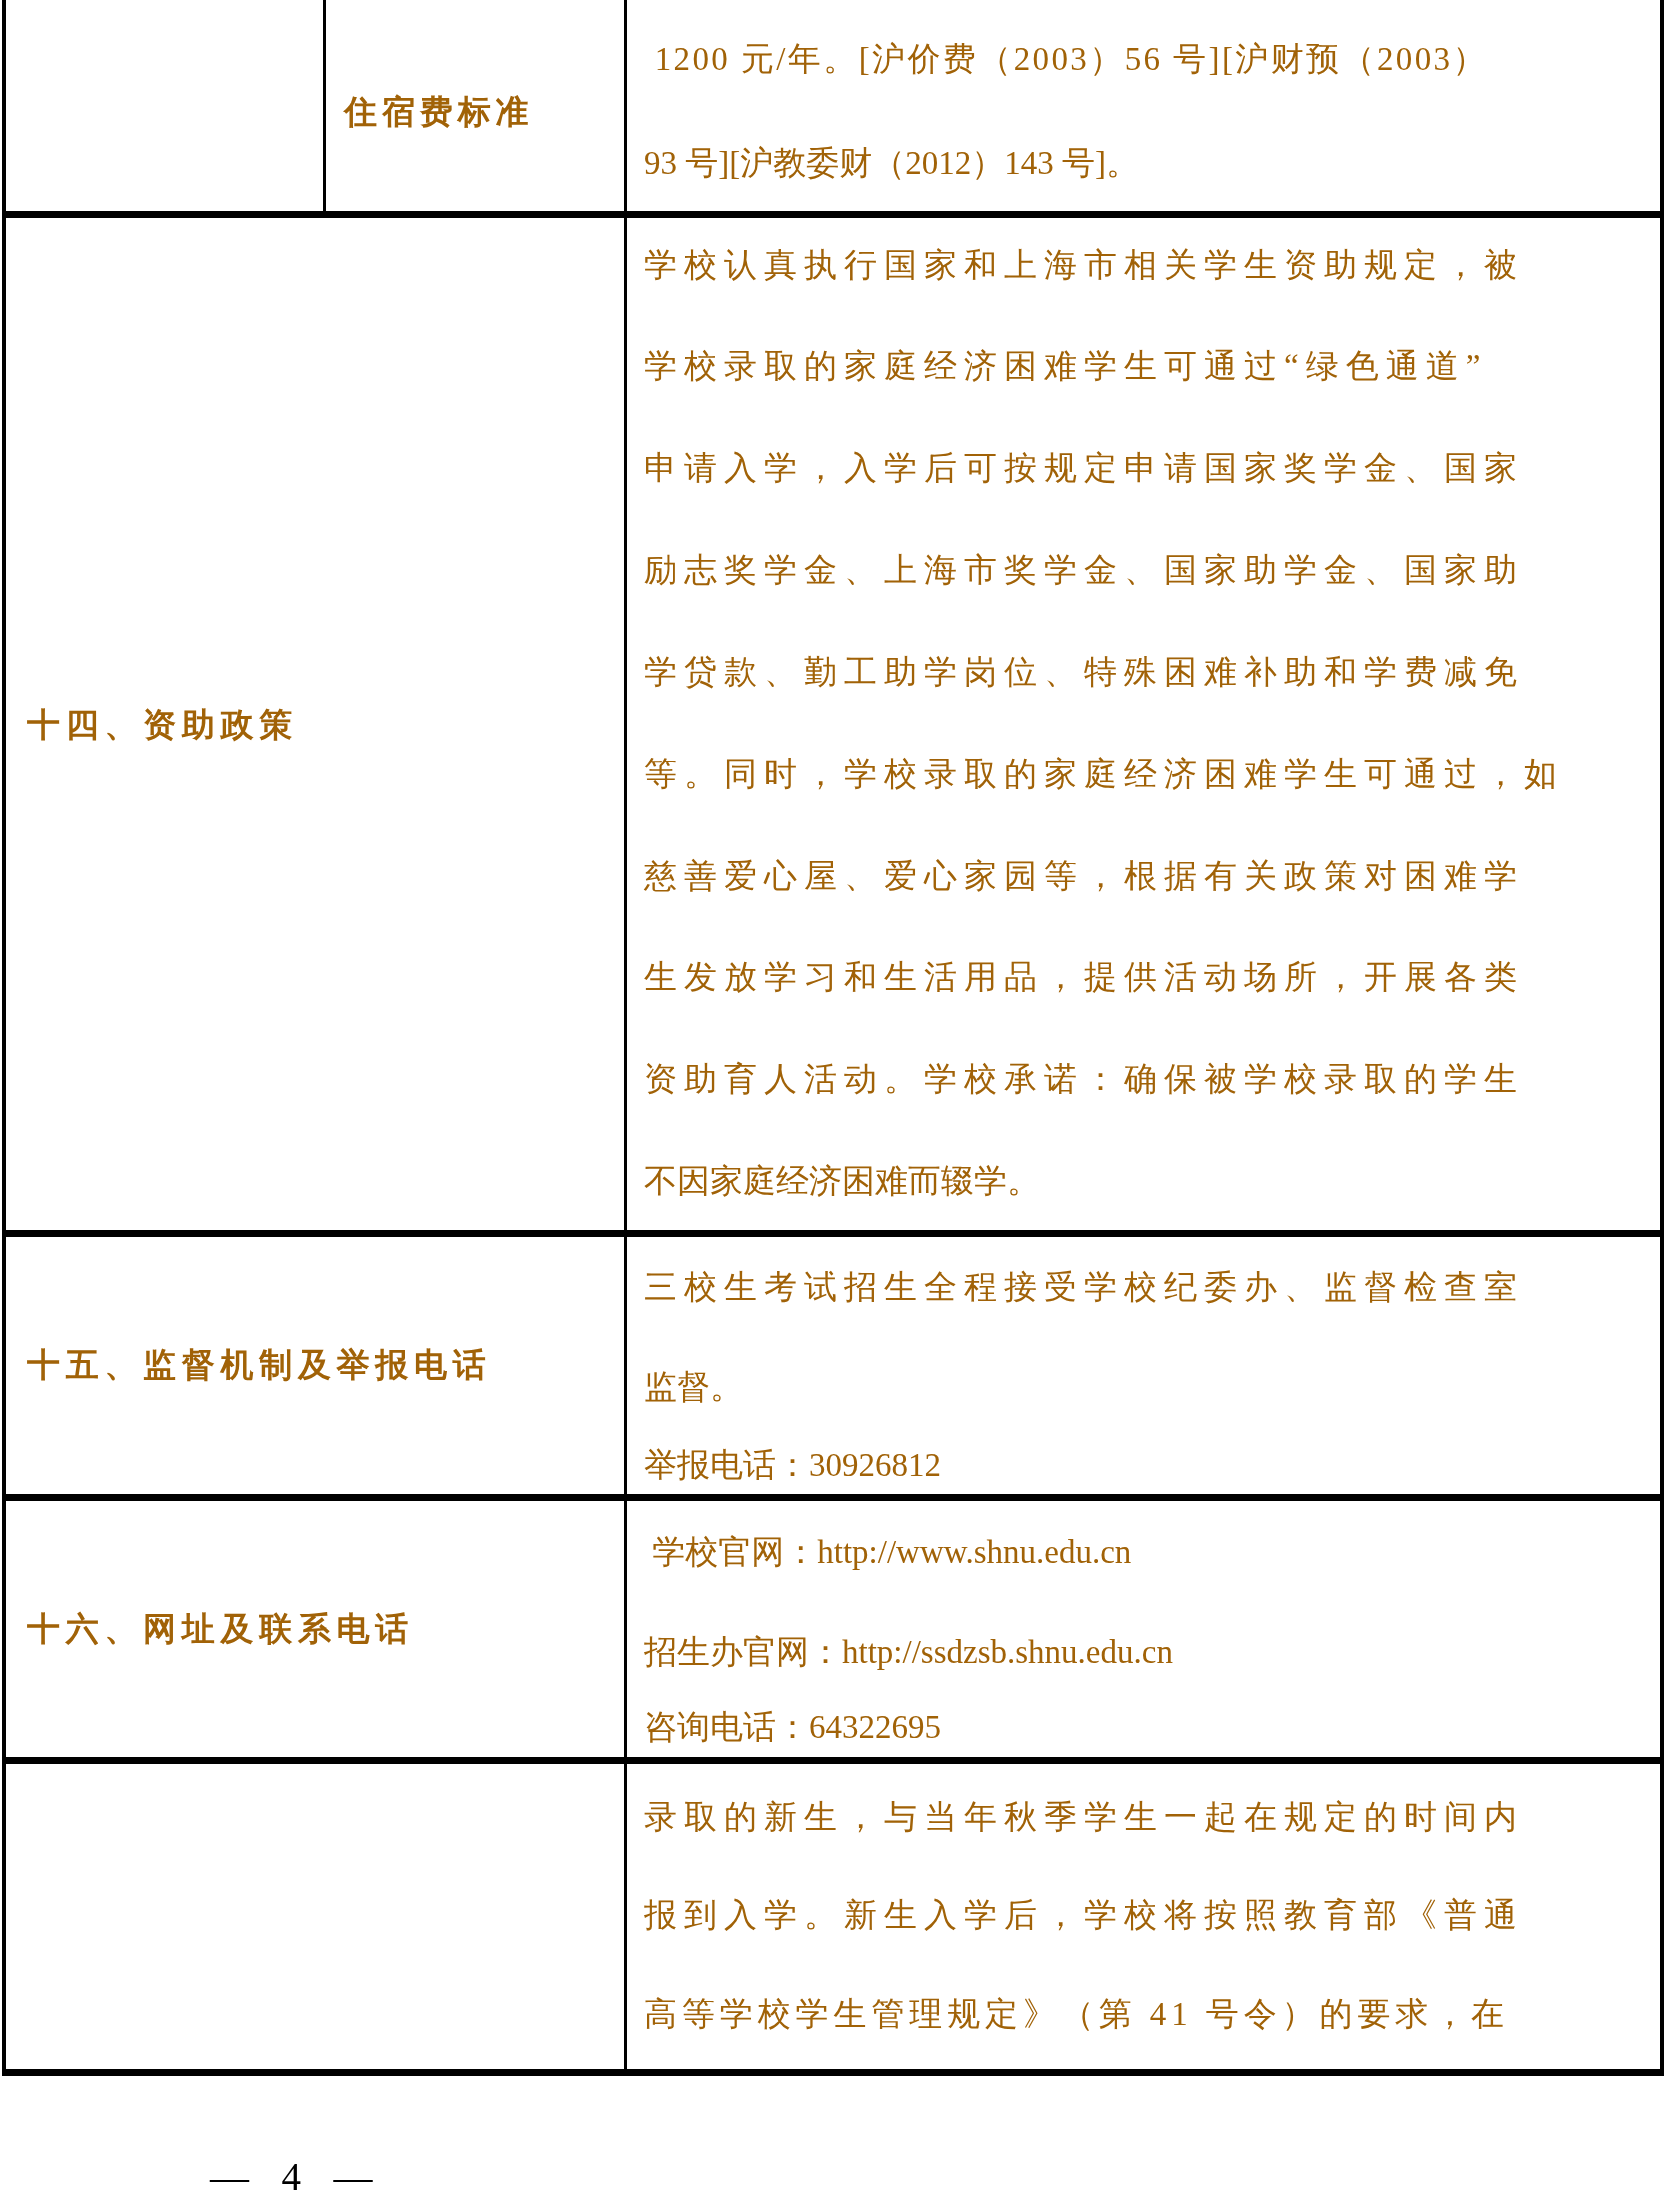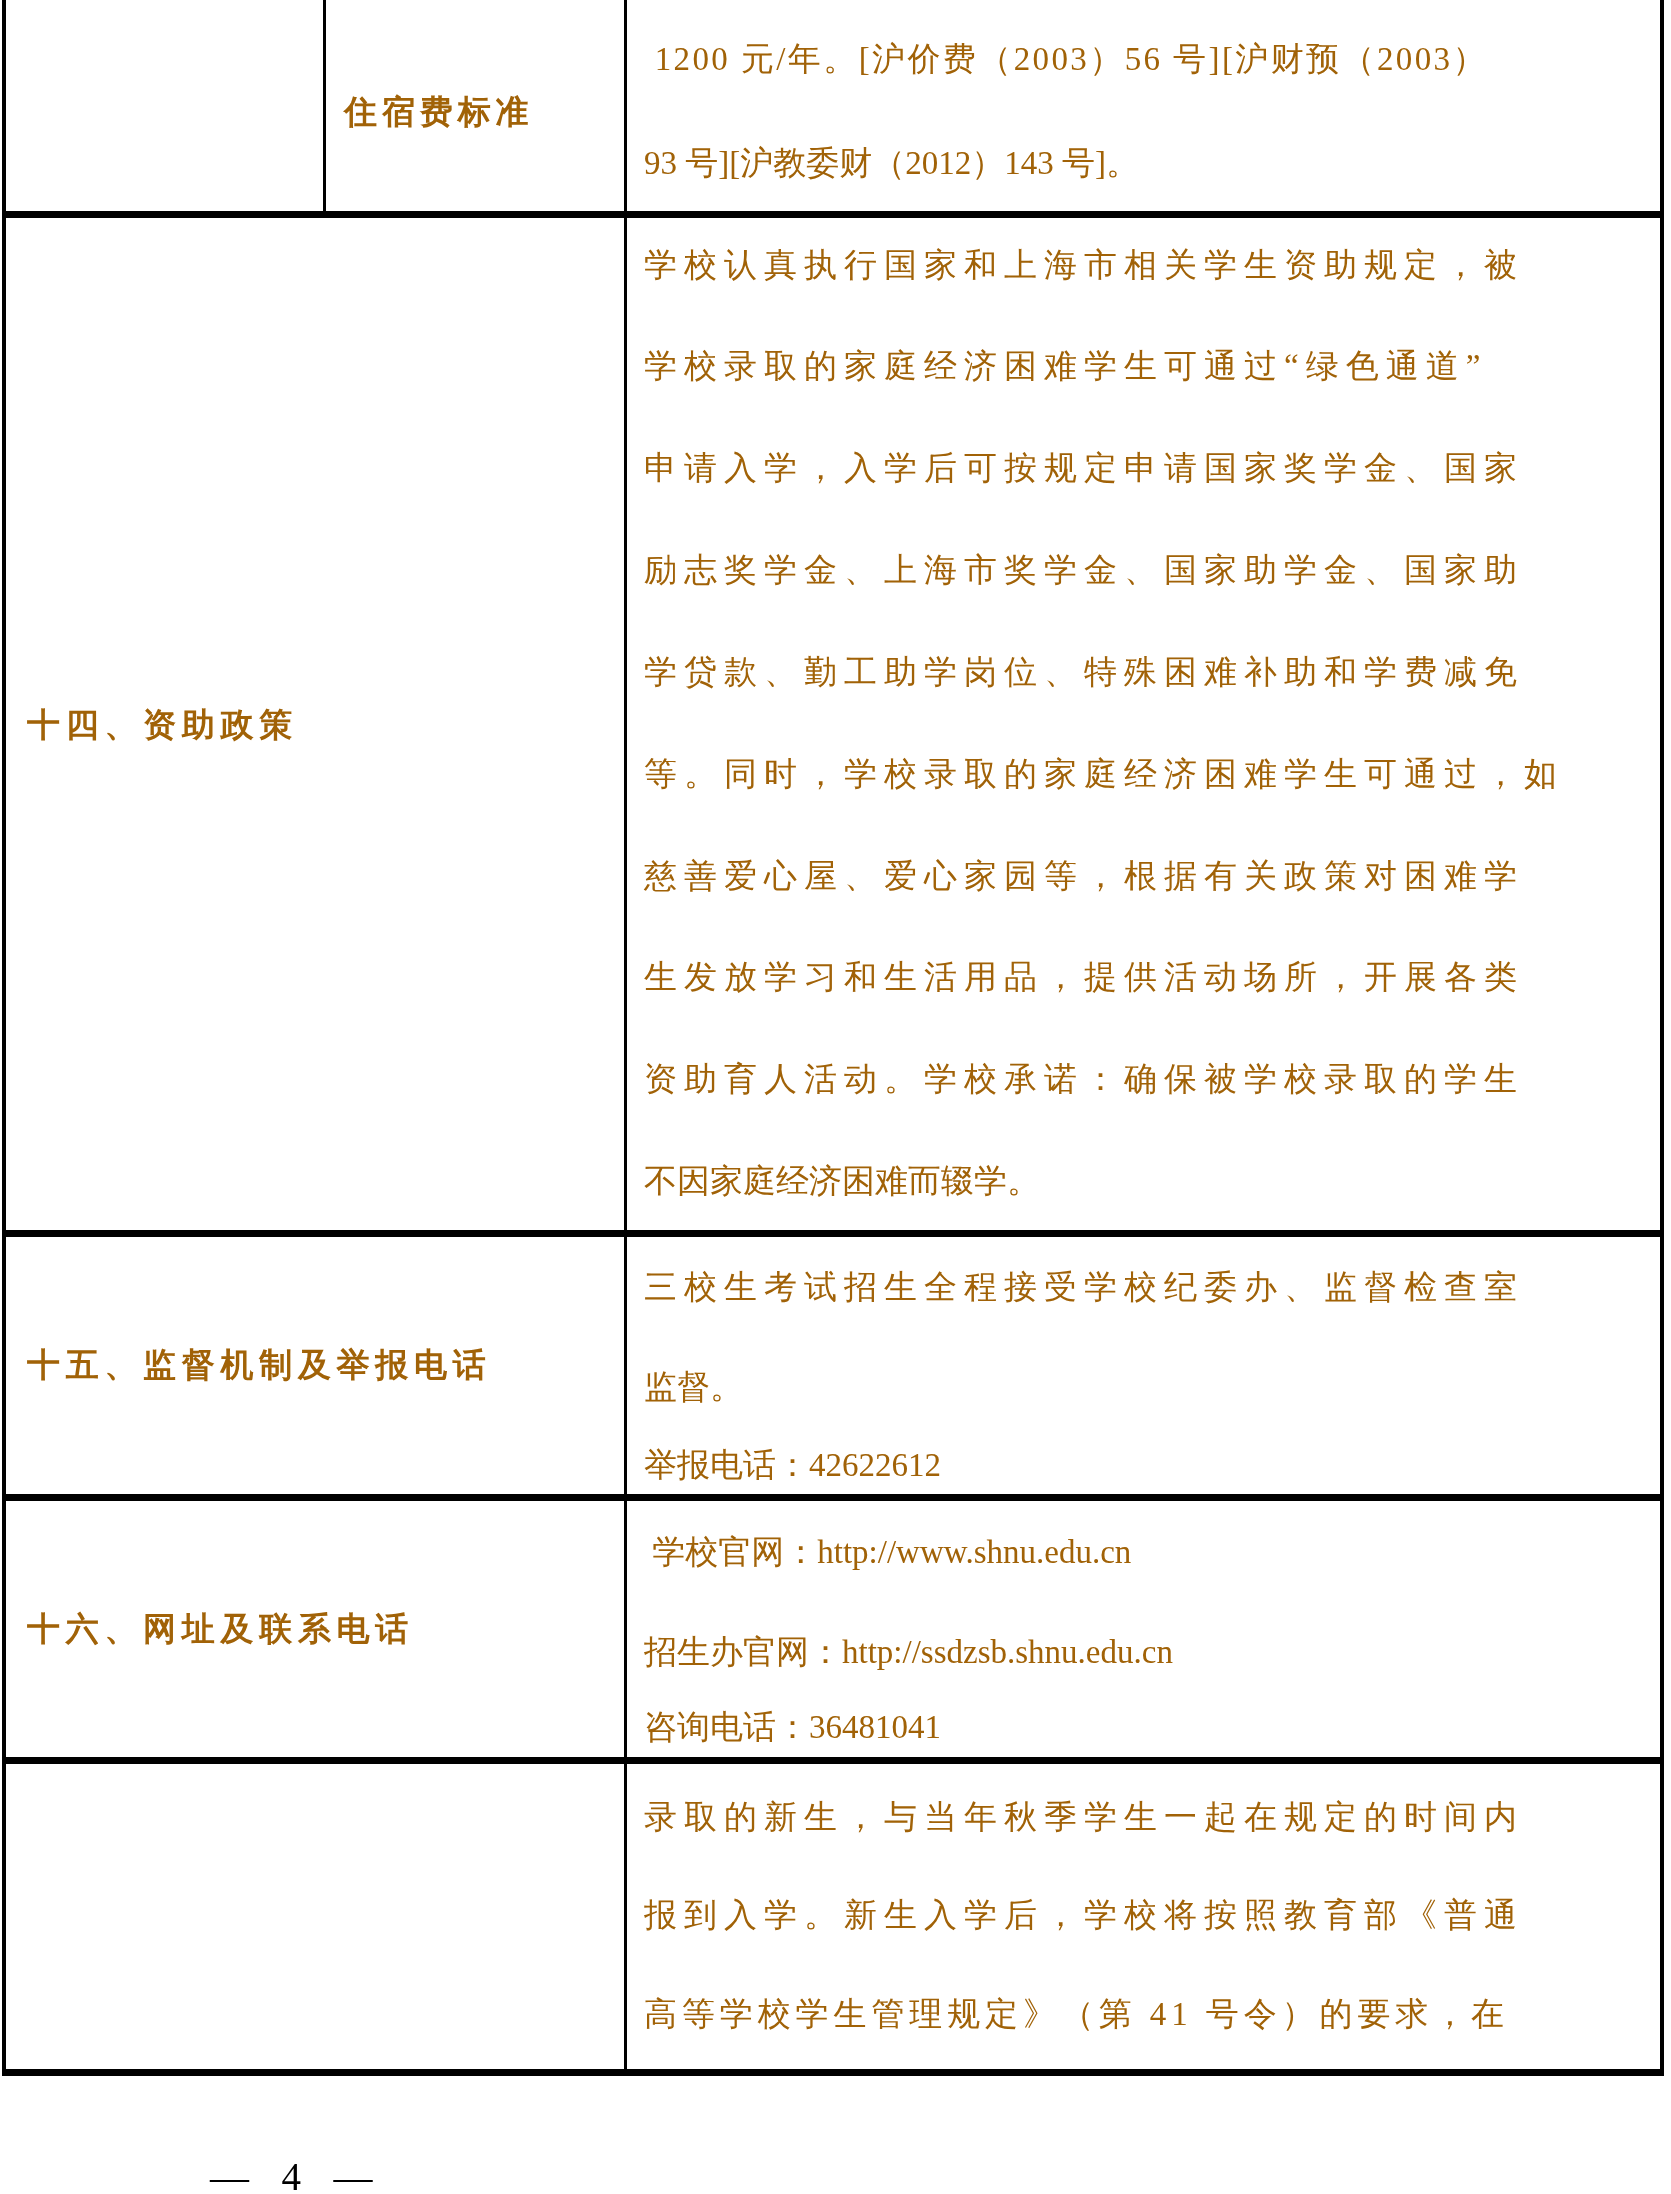--- a/index.html
+++ b/index.html
@@ -77,26 +77,26 @@
   <div class="txt content ls8" style="top:647px;">学贷款、勤工助学岗位、特殊困难补助和学费减免</div>
   <div class="txt content ls8" style="top:749px;">等。同时，学校录取的家庭经济困难学生可通过，如</div>
   <div class="txt content ls8" style="top:851px;">慈善爱心屋、爱心家园等，根据有关政策对困难学</div>
   <div class="txt content ls8" style="top:952px;">生发放学习和生活用品，提供活动场所，开展各类</div>
   <div class="txt content ls8" style="top:1054px;">资助育人活动。学校承诺：确保被学校录取的学生</div>
   <div class="txt content ls0" style="top:1156px;">不因家庭经济困难而辍学。</div>
 
   <div class="txt label" style="top:1340px;">十五、监督机制及举报电话</div>
   <div class="txt content ls8" style="top:1262px;">三校生考试招生全程接受学校纪委办、监督检查室</div>
   <div class="txt content ls0" style="top:1362px;">监督。</div>
-  <div class="txt content ls0" style="top:1440px;">举报电话：42622612</div>
+  <div class="txt content ls0" style="top:1440px;">举报电话：30926812</div>
 
   <div class="txt label" style="top:1604px;">十六、网址及联系电话</div>
   <div class="txt content ls0" style="top:1527px;"> 学校官网：http://www.shnu.edu.cn</div>
   <div class="txt content ls0" style="top:1627px;">招生办官网：http://ssdzsb.shnu.edu.cn</div>
-  <div class="txt content ls0" style="top:1702px;">咨询电话：36481041</div>
+  <div class="txt content ls0" style="top:1702px;">咨询电话：64322695</div>
 
   <div class="txt content ls8" style="top:1792px;">录取的新生，与当年秋季学生一起在规定的时间内</div>
   <div class="txt content ls8" style="top:1890px;">报到入学。新生入学后，学校将按照教育部《普通</div>
   <div class="txt content ls6" style="top:1989px;text-align:right;">高等学校学生管理规定》（第 41 号令）的要求，在</div>
 
   <div class="footer-page">— 4 —</div>
 
 </div>
 
 

